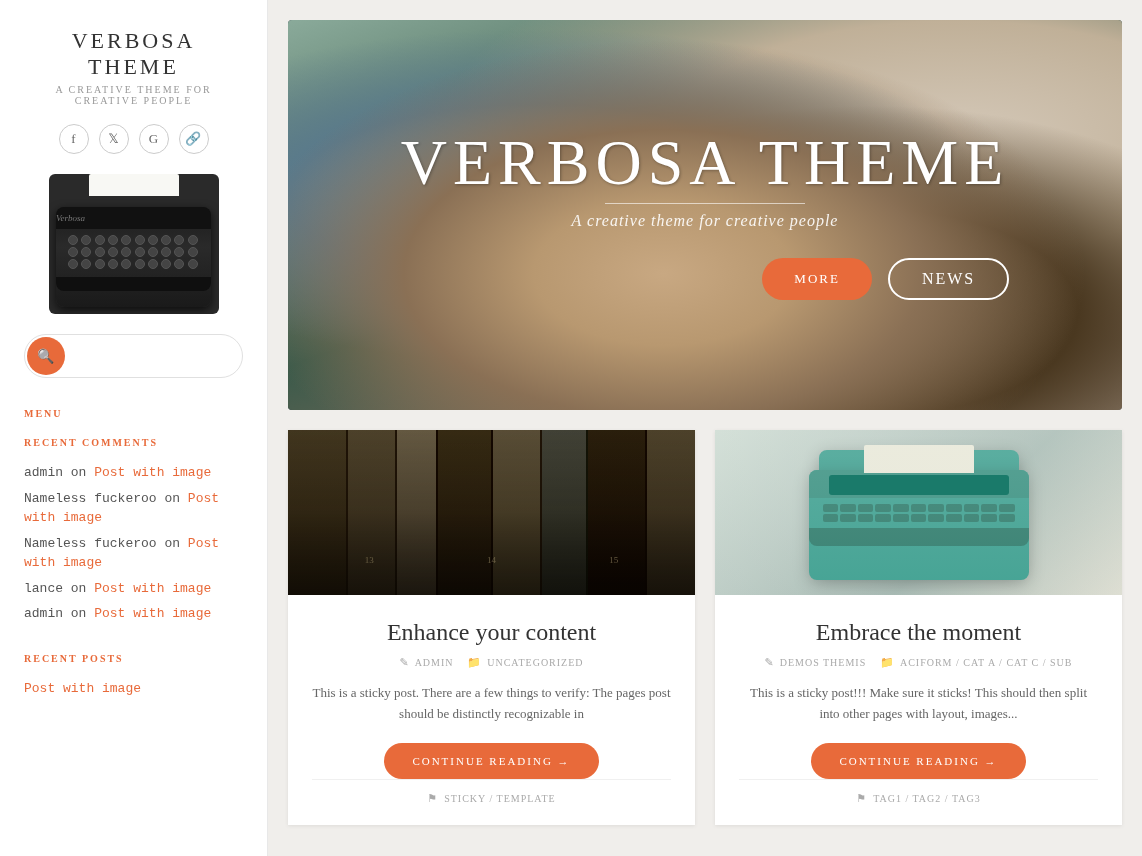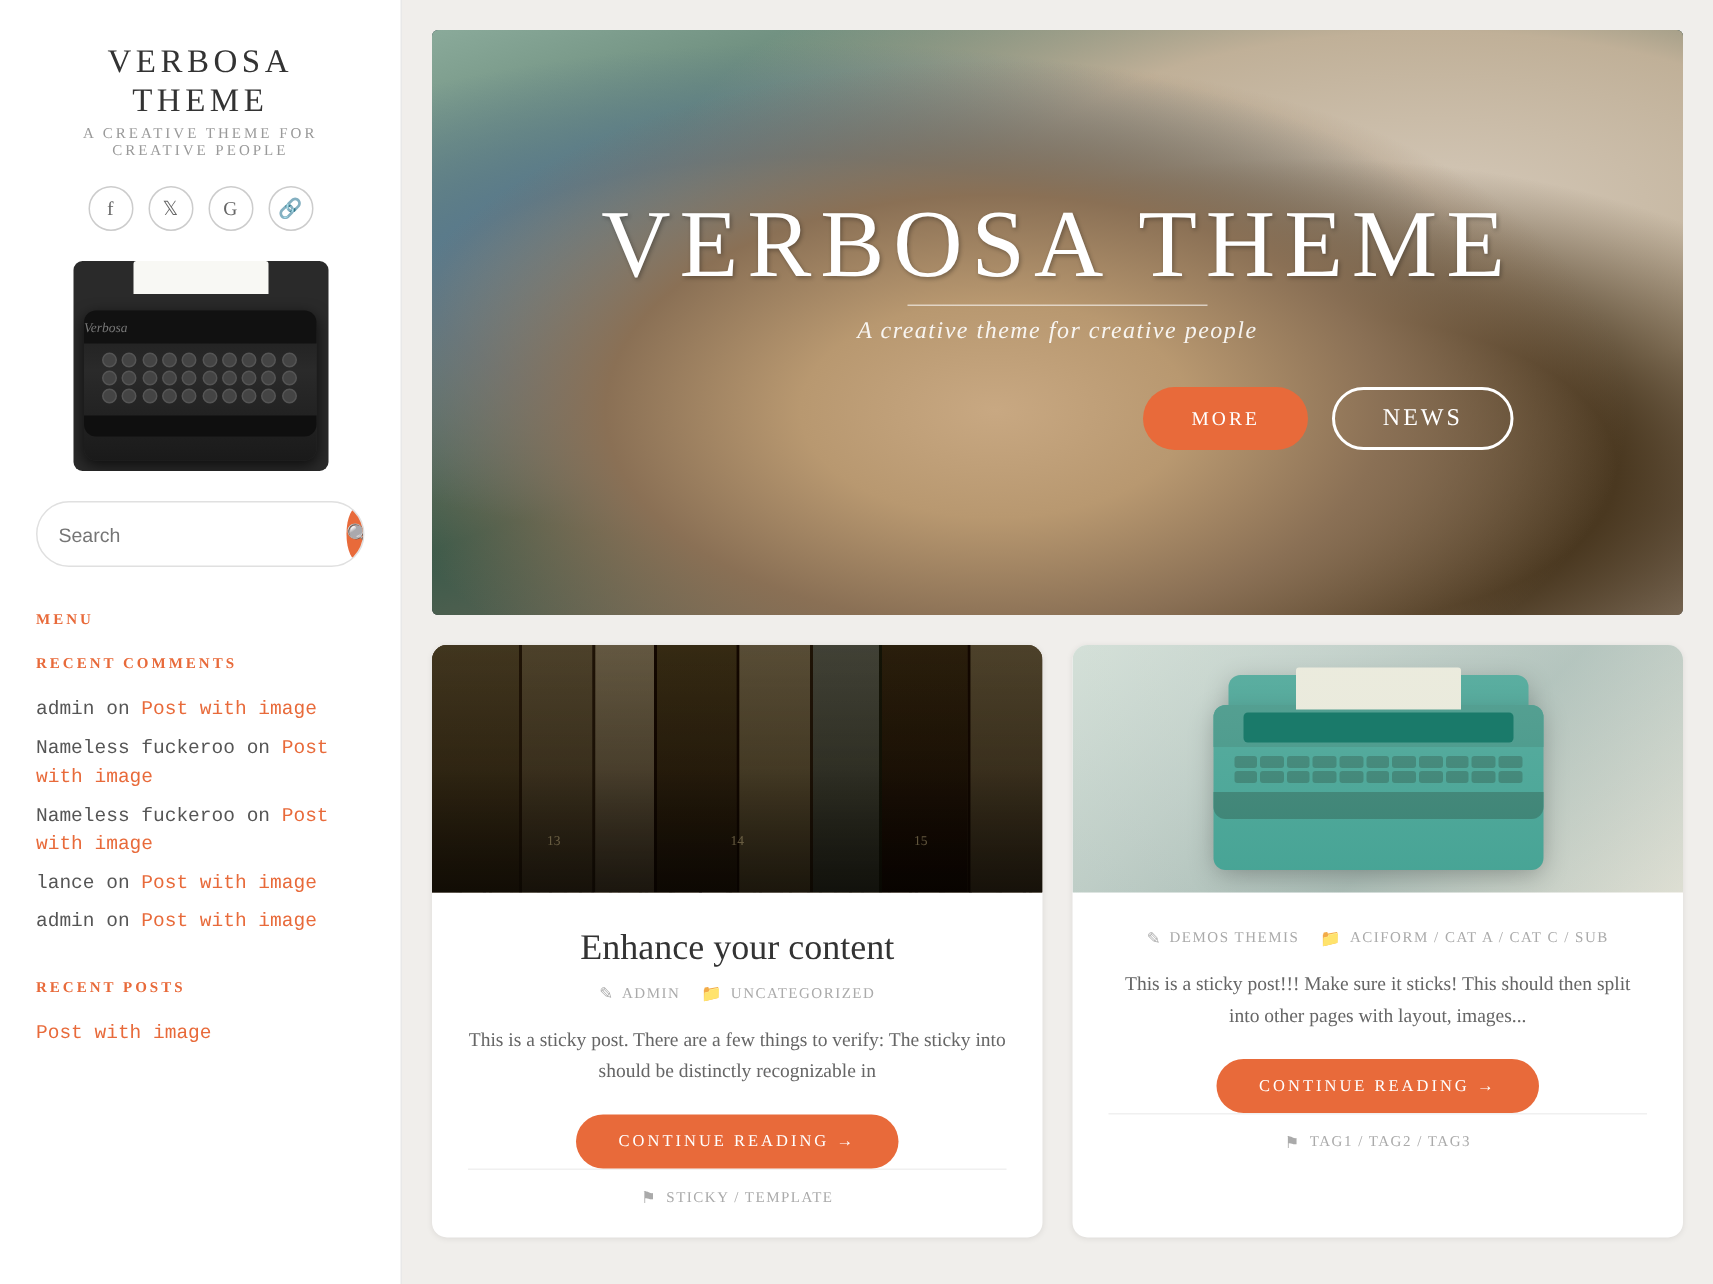--- a/index.html
+++ b/index.html
@@ -293,21 +293,21 @@
 
     
     .cards-row {
       display: grid;
       grid-template-columns: 1fr 1fr;
       gap: 20px;
     }
 
     .card {
       background: #fff;
-      border-radius: 10px;
+      border-radius: 0;
       overflow: hidden;
       box-shadow: 0 1px 4px rgba(0,0,0,0.08);
     }
 
     .card-img-books {
       background:
         linear-gradient(180deg, #2a2010 0%, #3a3020 15%, #4a4030 30%, #2a2010 50%, #1a1008 100%),
         repeating-linear-gradient(
           90deg,
           transparent 0px,
@@ -519,21 +519,20 @@
             <div class="key"></div>
             <div class="key"></div>
         </div>
 
         <div style="height:14px;background:#0f0f0f;border-radius:0 0 8px 8px;margin-top:2px;"></div>
       </div>
     </div>
   </div>
 
   <div class="search-bar">
-    <input type="text" placeholder="Search" style="">
     <button>
       <span>🔍</span>
     </button>
   </div>
 
   <div class="sidebar-section-title">MENU</div>
 
   <div class="sidebar-section-title">RECENT COMMENTS</div>
   <ul class="recent-list">
     <li>admin on <a href="#">Post with image</a></li>
@@ -593,21 +592,21 @@
         <div class="card-meta">
           <span class="meta-item">
             <span class="meta-icon">✎</span>
             <span>ADMIN</span>
           </span>
           <span class="meta-item">
             <span class="meta-icon">📁</span>
             <span>UNCATEGORIZED</span>
           </span>
         </div>
-        <p class="card-excerpt">This is a sticky post. There are a few things to verify: The sticky into should be distinctly recognizable in</p>
+        <p class="card-excerpt">This is a sticky post. There are a few things to verify: The pages post should be distinctly recognizable in</p>
         <div class="card-cta">
           <button class="btn-continue">CONTINUE READING →</button>
         </div>
         <div class="card-tags">
           <span class="tag-icon">⚑</span>
           <span>STICKY / TEMPLATE</span>
         </div>
       </div>
     </div>
 
@@ -646,20 +645,21 @@
             </div>
 
             <div style="height:18px;background:#1a7060;border-radius:0 0 8px 8px;"></div>
           </div>
 
           <div style="position:absolute;top:0;left:50%;transform:translateX(-50%);width:110px;height:28px;background:#f5f0e0;border-radius:2px 2px 0 0;z-index:2;"></div>
         </div>
         <div style="position:absolute;inset:0;background:linear-gradient(180deg,rgba(212,224,216,0.3) 0%,rgba(180,200,190,0.2) 100%);"></div>
       </div>
       <div class="card-body">
+        <h2 class="card-title">Embrace the moment</h2>
         <div class="card-meta">
           <span class="meta-item">
             <span class="meta-icon">✎</span>
             <span>DEMOS THEMIS</span>
           </span>
           <span class="meta-item">
             <span class="meta-icon">📁</span>
             <span>ACIFORM / CAT A / CAT C / SUB</span>
           </span>
         </div>

